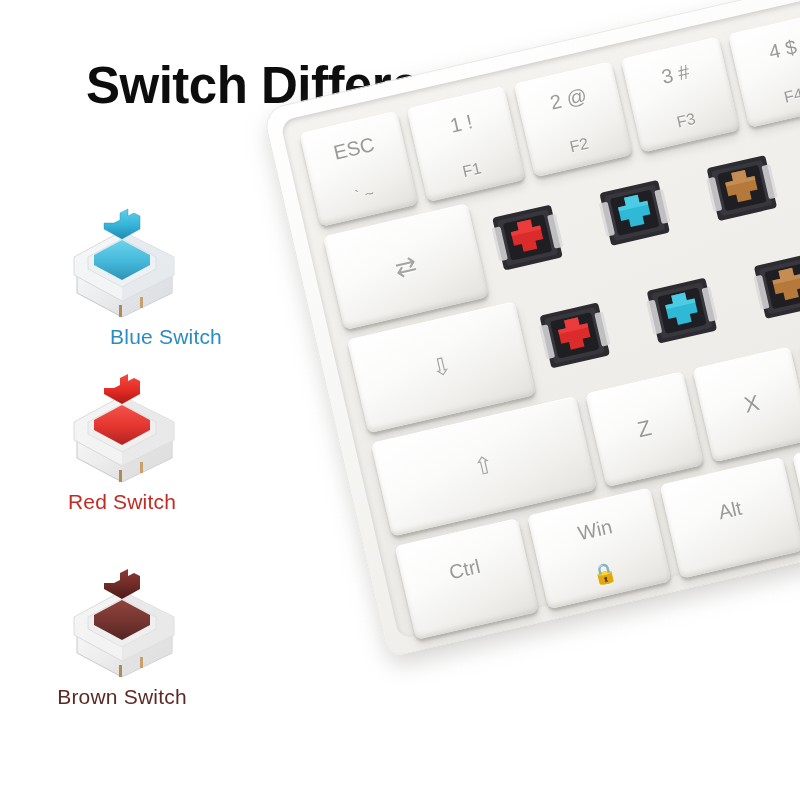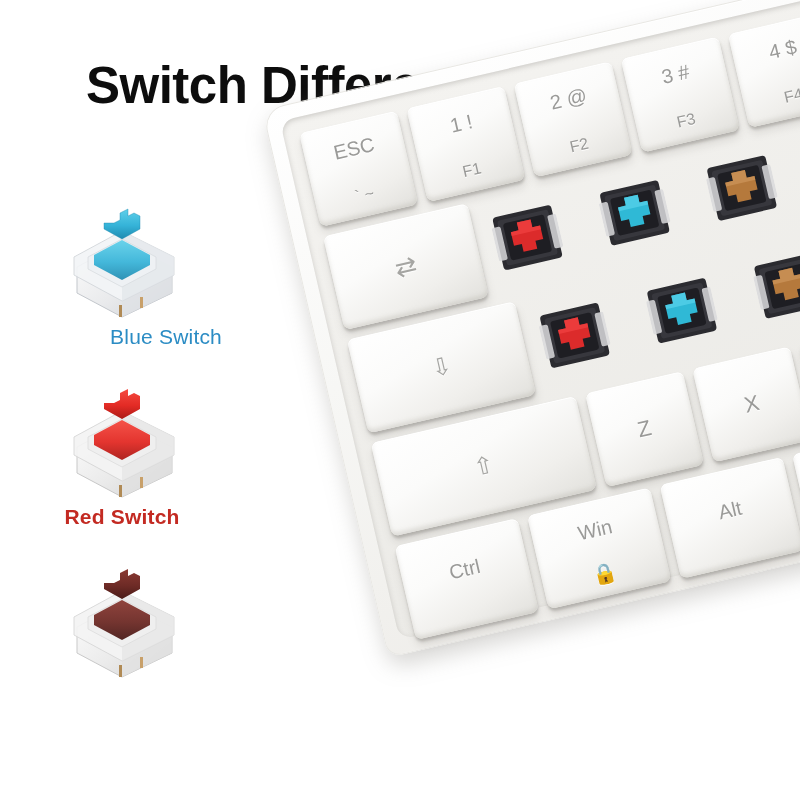--- a/index.html
+++ b/index.html
@@ -136,21 +136,21 @@
 
         <path d="M72 50 L100 35 L128 50 L128 60 L100 75 L72 60 Z" fill="url(#stemA)" opacity=".92"></path>
 
         <path d="M92 18 L98 15 L98 8 L106 4 L106 11 L112 8 L118 11 L118 24 L100 34 L82 24 L82 18 Z" fill="url(#stemA)"></path>
         <path d="M100 34 L118 24 L118 11 L112 8 L106 11 L106 4 L98 8 L98 15 L92 18 L82 18 L82 24 Z" fill="none" stroke="#1f8ab0" stroke-width=".8" opacity=".5"></path>
       </svg>
     </div>
     <div class="legend-label" style="color:#2b8cc4;text-align:right;">Blue Switch</div>
   </div>
 
-  <div class="legend-item" style="left:22px; top:385px;font-weight:bold;">
+  <div class="legend-item" style="left:22px; top:370px;">
     <div class="legend-switch-wrap">
       <svg width="200" height="120" viewBox="0 0 200 120">
         <defs>
           <linearGradient id="hsgB" x1="0" y1="0" x2="1" y2="1">
             <stop offset="0%" stop-color="#fdfdfd"></stop>
               <stop offset="55%" stop-color="#eaeaea"></stop>
               <stop offset="100%" stop-color="#d2d2d2"></stop>
           </linearGradient>
           <linearGradient id="stemB" x1="0" y1="0" x2="0" y2="1">
             <stop offset="0%" stop-color="#f54a40"></stop>
@@ -191,20 +191,21 @@
         <path d="M100 38 L150 62 L150 88 L100 112 Z" fill="#e1e1e1" opacity=".75"></path>
         <rect x="97" y="100" width="3" height="12" fill="#b08a55"></rect>
         <rect x="118" y="92" width="3" height="11" fill="#c8a06a"></rect>
         <path d="M52 52 L100 26 L152 52 L152 70 L100 96 L52 70 Z" fill="#f4f4f4" opacity=".92" stroke="#d7d7d7" stroke-width="1"></path>
         <path d="M100 26 L152 52 L152 70 L100 96 Z" fill="#e6e6e6" opacity=".8"></path>
         <path d="M66 52 L100 34 L134 52 L134 64 L100 82 L66 64 Z" fill="#efefef" stroke="#dcdcdc" stroke-width=".8"></path>
         <path d="M72 50 L100 35 L128 50 L128 60 L100 75 L72 60 Z" fill="url(#stemC)" opacity=".95"></path>
         <path d="M92 18 L98 15 L98 8 L106 4 L106 11 L112 8 L118 11 L118 24 L100 34 L82 24 L82 18 Z" fill="url(#stemC)"></path>
       </svg>
     </div>
+    <div class="legend-label" style="color:#5c2a26;">Brown Switch</div>
   </div>
 
   <div id="keyboard-region">
 
     <div class="kb-plate" style="left:262px; top:110px; width:900px; height:560px;
                 transform: rotate(-13deg);
                 background: linear-gradient(170deg,#ffffff 0%,#f7f7f5 40%,#eceae6 100%);
                 border-radius: 22px 22px 14px 14px;
                 box-shadow: 0 10px 22px rgba(140,138,132,.35), inset 0 1px 0 #fff;
                 border: 1px solid #e8e7e3;">

